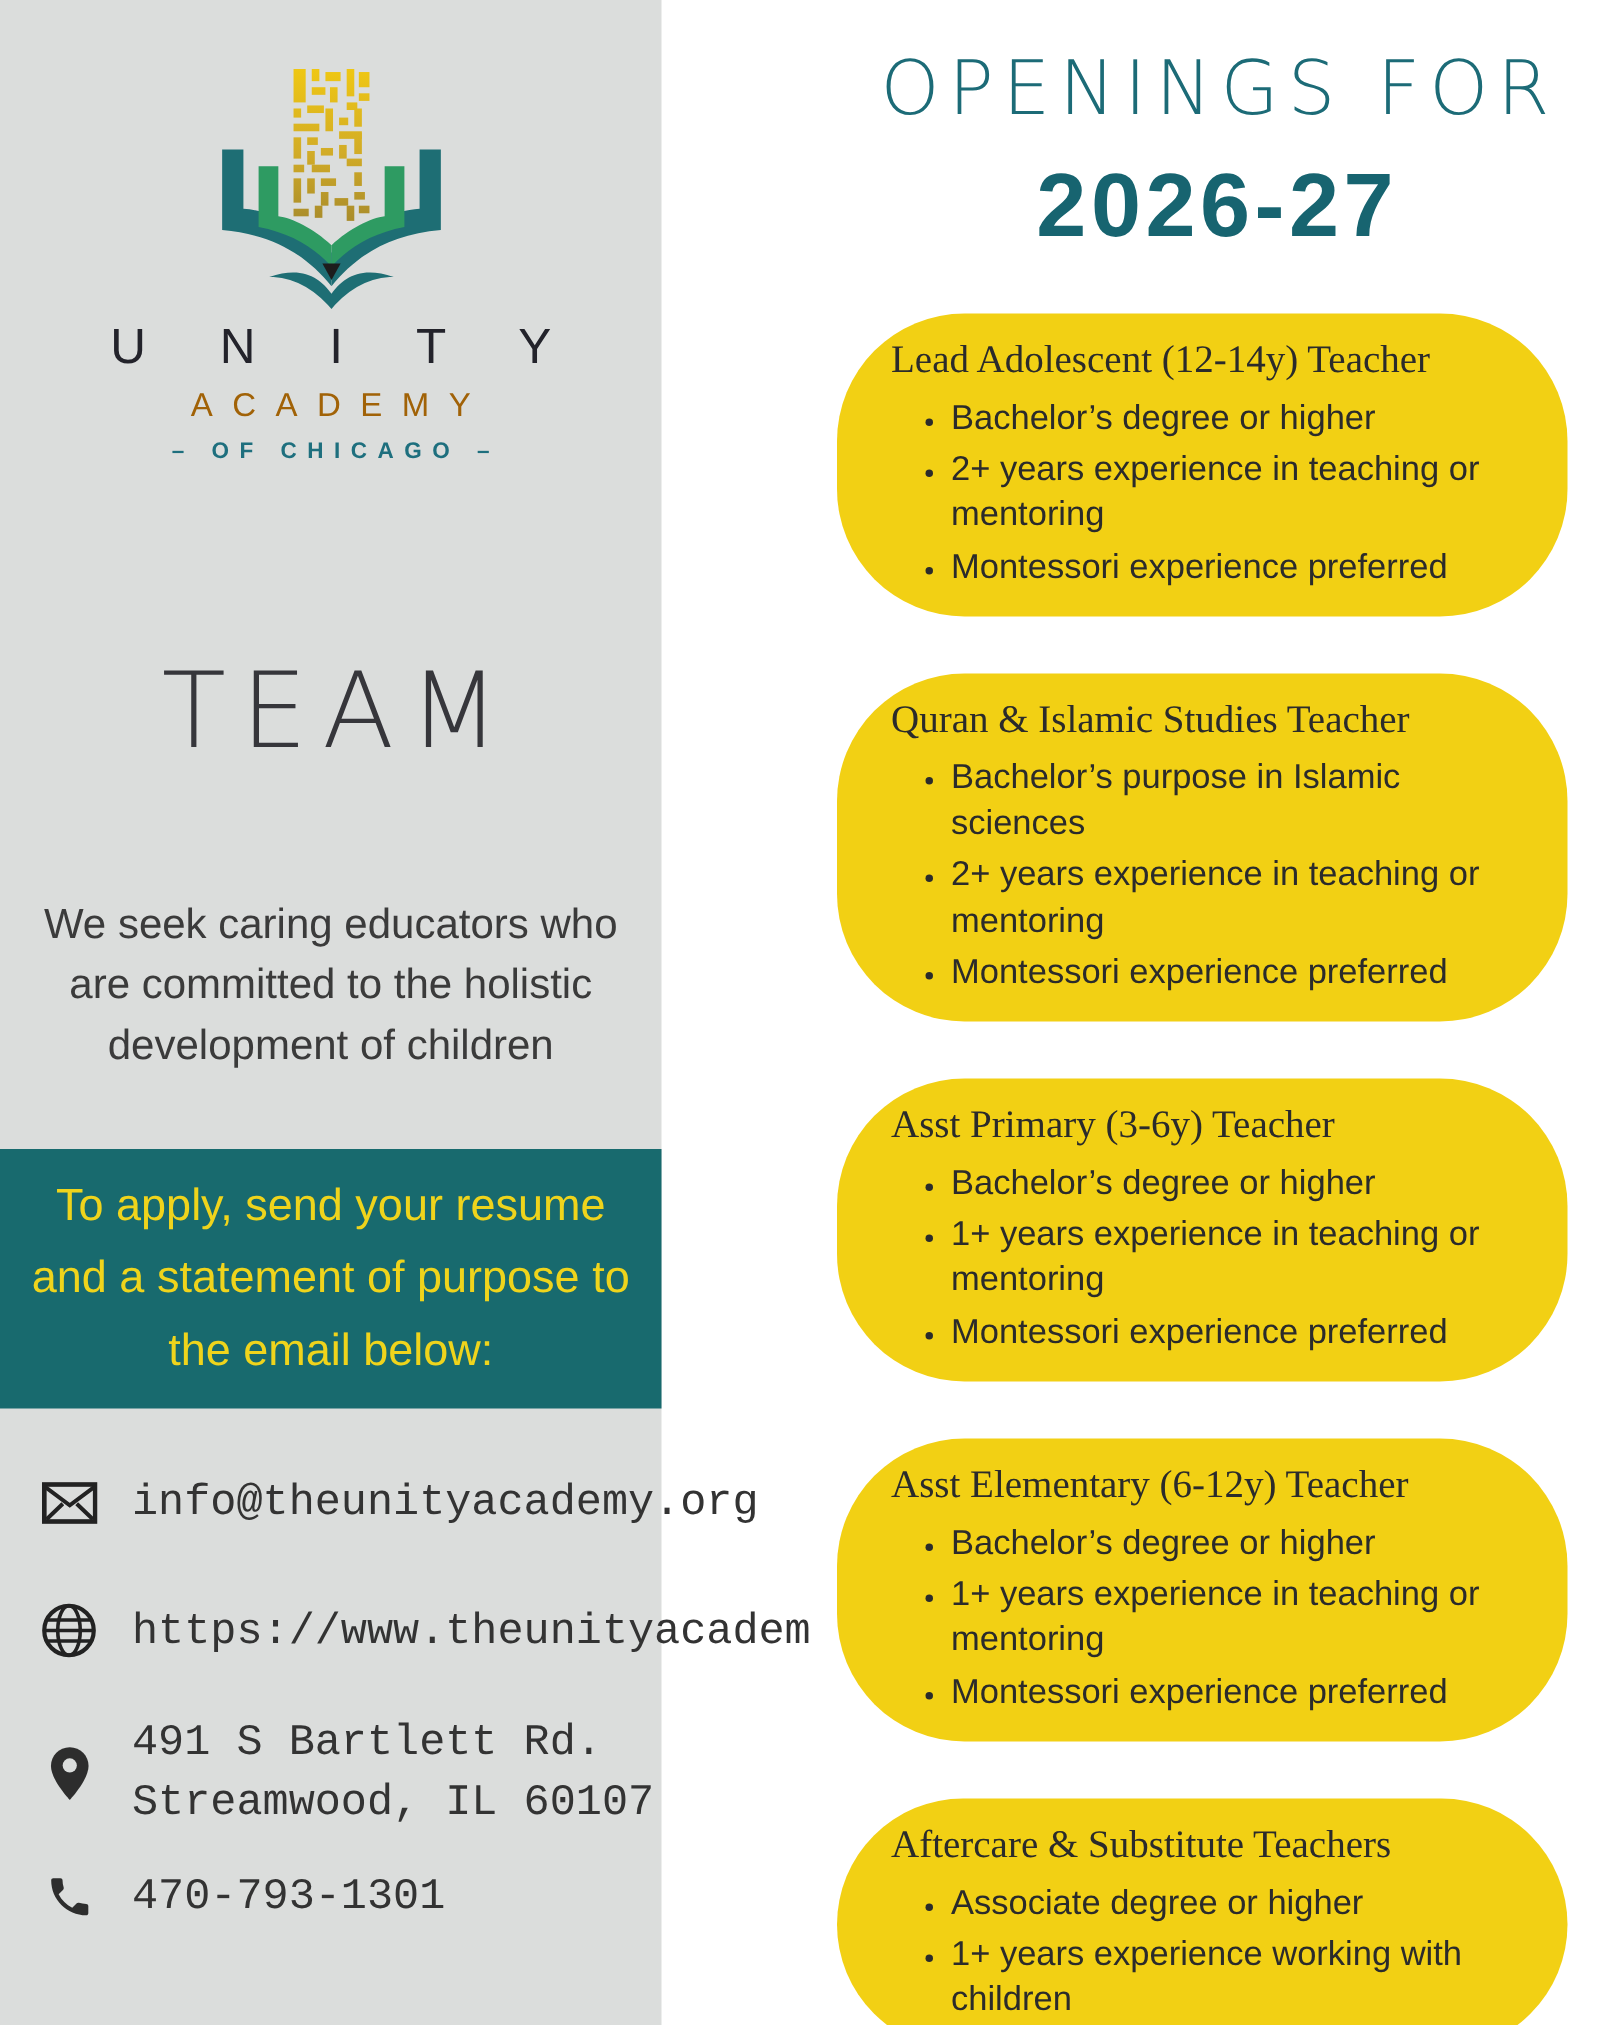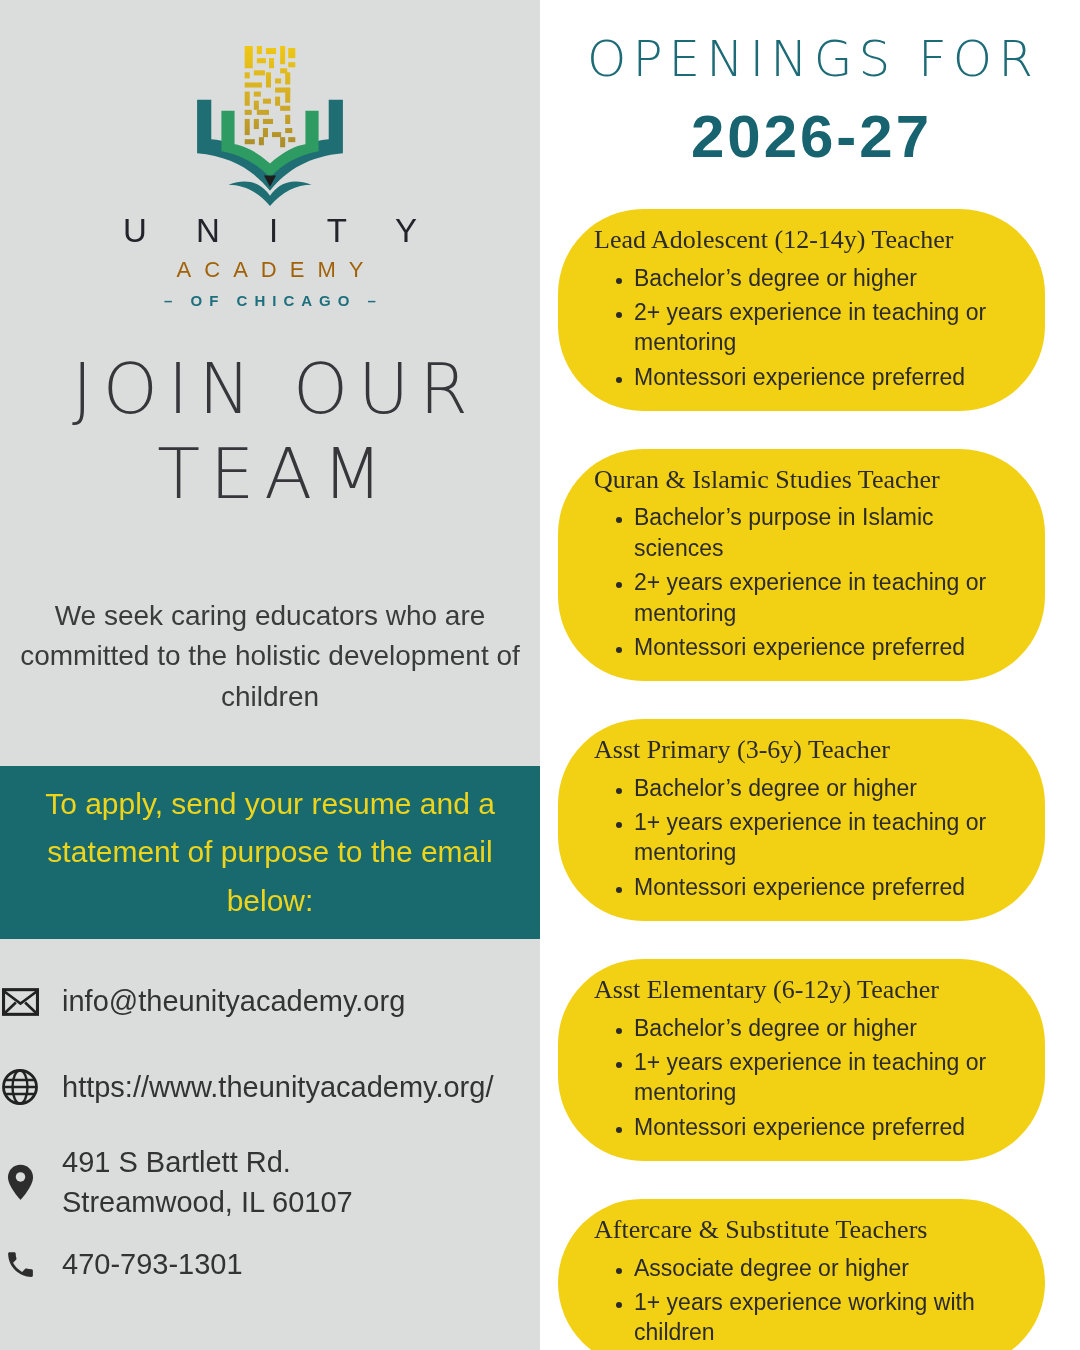--- a/index.html
+++ b/index.html
@@ -4,35 +4,35 @@
 <style>
   :root{
     --bg-left:#DBDDDC; --bg-right:#FFFFFF; --teal:#186A6E; --teal-heading:#1C6B77;
     --teal-dark:#176470; --yellow-card:#F2D014; --yellow-text:#EFD41C;
     --dark-text:#333333; --logo-teal:#1E6E74; --logo-green:#2E9B62; --tagline-teal:#1E6F7E;
   }
   *{margin:0;padding:0;box-sizing:border-box;}
   html,body{background:#888;}
   body{font-family:"Liberation Sans",sans-serif;}
   .poster{position:relative;width:1080px;height:1350px;margin:0 auto;background:var(--bg-right,#fff);overflow:hidden;}
-  .col-left{position:absolute;left:0;top:0;width:540px;height:1350px;background:var(--bg-left,#DBDDDC);}
+  .col-left{position:absolute;left:0;top:0;width:441px;height:1350px;background:var(--bg-left,#DBDDDC);}
   .col-right{position:absolute;left:540px;top:0;width:540px;height:1350px;background:var(--bg-right,#fff);padding-top:30px;text-align:center;}
 
   
   .logo-wrap{margin-top:46px;text-align:center;}
   .logo-art{display:block;margin:0 auto;width:152px;height:162px;}
   .brand-name{font-size:33px;font-weight:400;letter-spacing:20px;padding-left:20px;color:#23232B;margin-top:4px;text-align:center;}
   .brand-sub{font-size:22px;font-weight:400;letter-spacing:13px;padding-left:13px;color:#a16207;margin-top:7px;text-align:center;}
   .brand-tagline{font-size:15px;font-weight:700;letter-spacing:7px;padding-left:7px;color:var(--tagline-teal,#1E6F7E);margin-top:9px;}
   .join-heading{margin-top:38px;text-align:center;font-family:"DejaVu Sans","Liberation Sans",sans-serif;
     font-weight:200;font-size:70px;line-height:1.22;letter-spacing:10px;padding-left:10px;color:#36363B;}
   .intro{margin-top:78px;text-align:center;font-size:28px;line-height:1.45;color:#3B3B3B;padding:0 6px;}
   .apply-banner{margin-top:48px;background:var(--teal,#186A6E);color:var(--yellow-text,#EFD41C);
     text-align:center;font-size:30px;line-height:1.62;padding:14px 10px;}
-  .contacts{margin-top:46px;}
+  .contacts{margin-top:46px;padding-left:26px;font-family:Liberation Mono, monospace;}
   .contact-row{display:flex;align-items:center;gap:22px;color:var(--dark-text,#333);font-size:29px;}
   .contact-row .ico{flex:0 0 40px;display:flex;justify-content:center;align-items:center;}
   .row-email{margin-bottom:50px;}
   .row-website{margin-bottom:36px;}
   .row-address{margin-bottom:26px;align-items:center;}
   .addr-lines span{display:block;line-height:1.38;}
 
   
   .openings-line1{font-family:"DejaVu Sans","Liberation Sans",sans-serif;font-weight:200;
     font-size:50px;letter-spacing:6px;padding-left:6px;color:var(--teal-heading,#1C6B77);}
@@ -110,21 +110,21 @@
           <path fill="#1E6E74" d="M75,158 C63,144 49,137 34,137 C56,129 68,138 75,148 C82,138 94,129 116,137 C101,137 87,144 75,158 Z"></path>
           <polygon fill="#1D1D1D" points="69,128 81,128 75,139"></polygon>
         </g>
       </svg>
       <div class="brand-name">U N I T Y</div>
       <div class="brand-sub">ACADEMY</div>
       <div class="brand-tagline">– OF CHICAGO –</div>
     </div>
 
     <h1 class="join-heading">
-      <span>JOIN OUR</span><br>
+      <br>
       <span>TEAM</span>
     </h1>
 
     <p class="intro">We seek caring educators who are committed to the holistic development of children</p>
 
     <div class="apply-banner">To apply, send your resume and a statement of purpose to the email below:</div>
 
     <div class="contacts">
 
       <div class="contact-row row-email">

